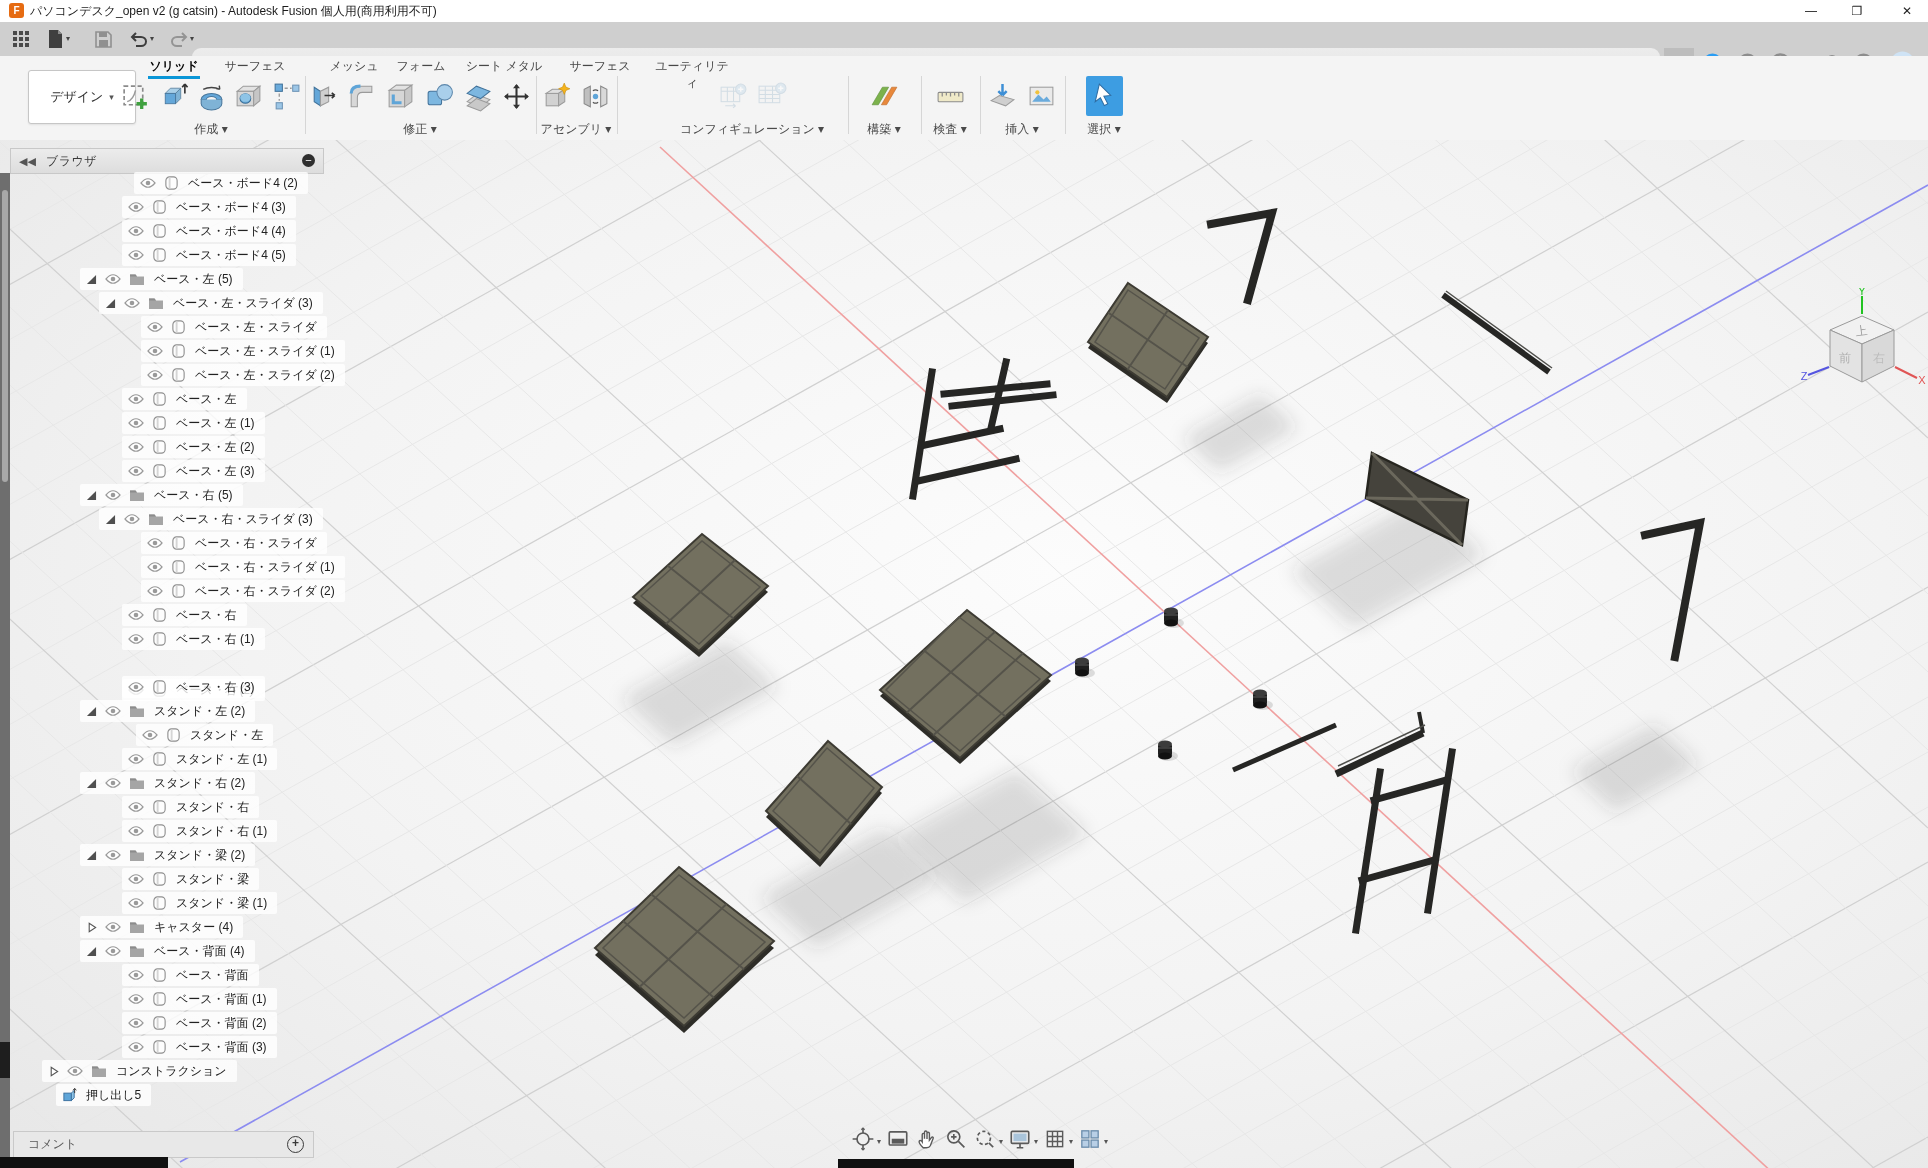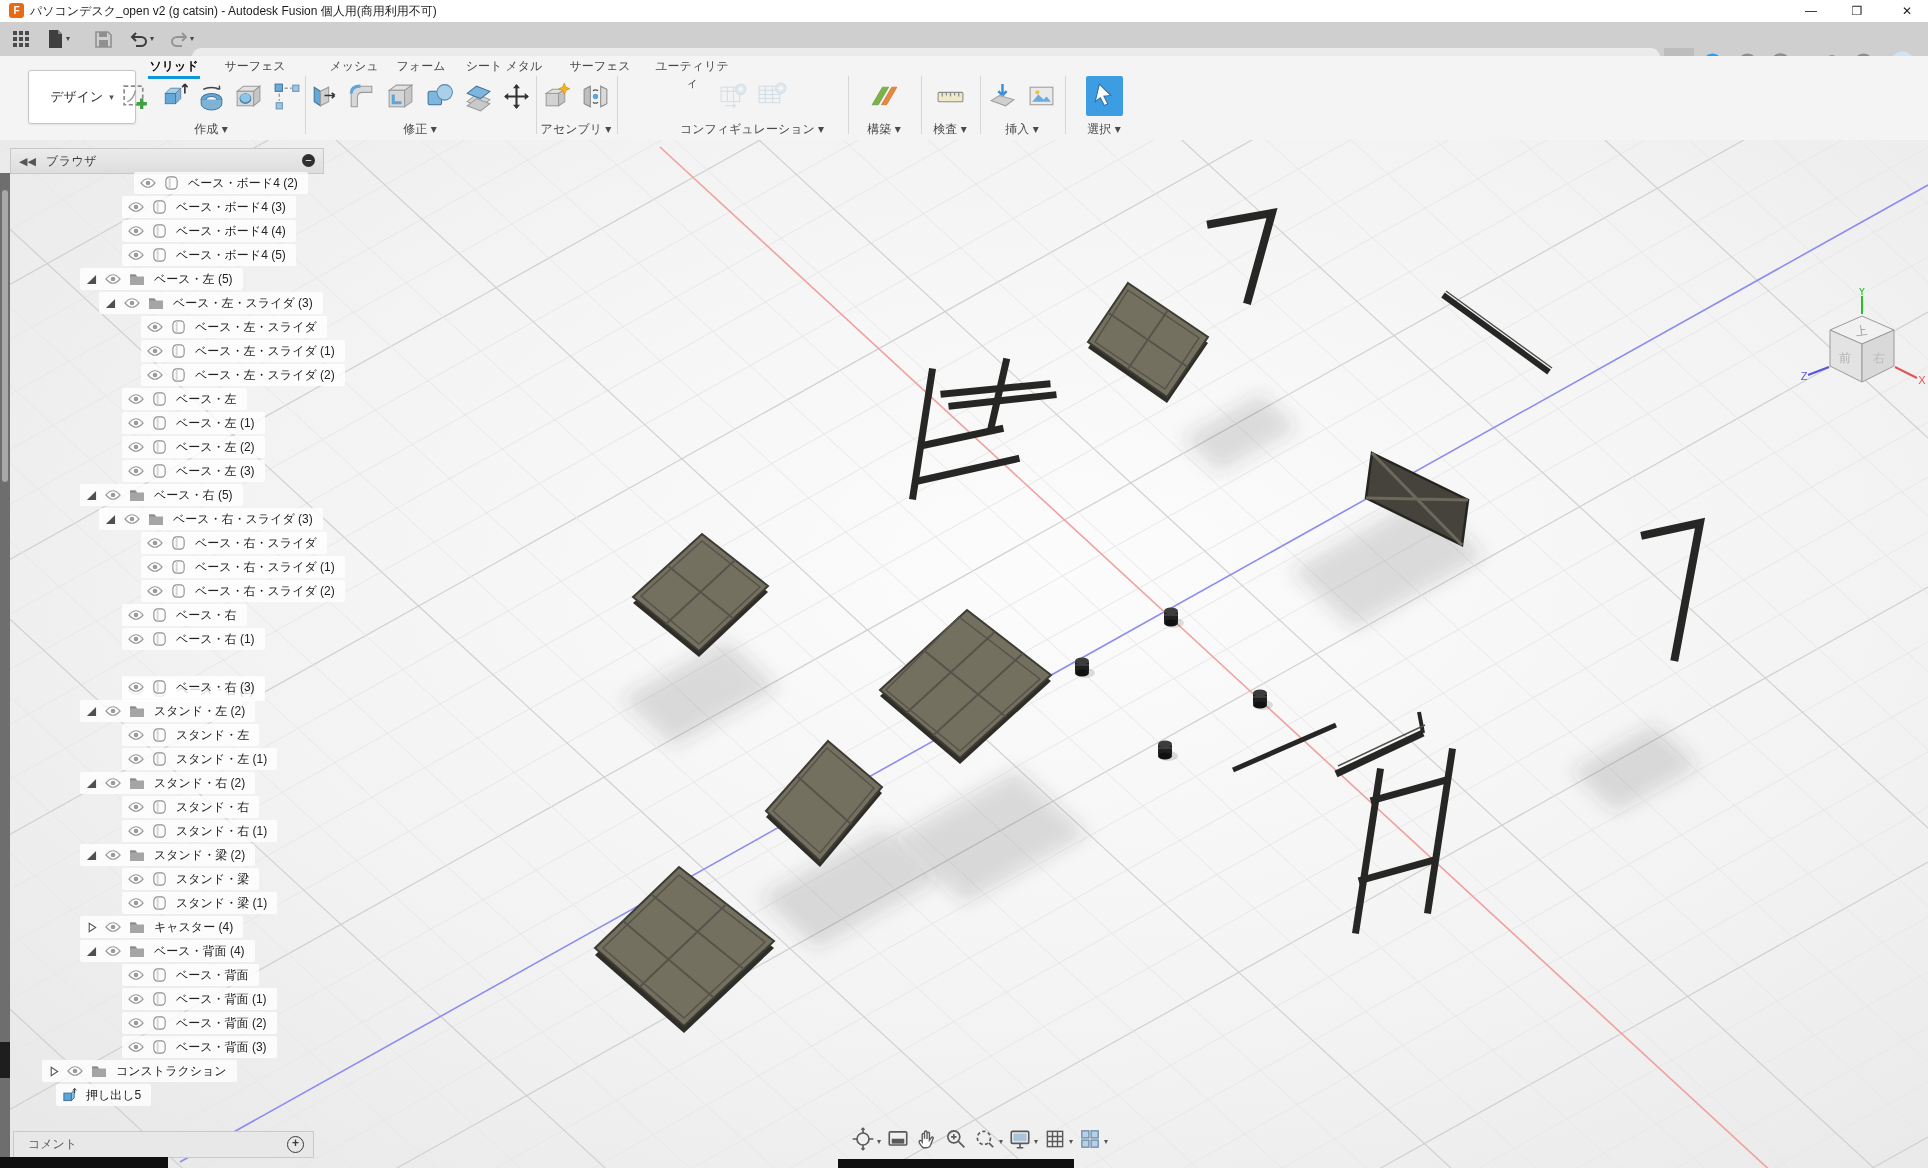--- a/index.html
+++ b/index.html
@@ -1069,21 +1069,21 @@
         </span>
         <span class="tico">
           <svg width="16" height="13" viewBox="0 0 16 13">
             <path d="M1 1.5h5.5L8 3.5h7V12H1z" fill="#a5a5a5"></path>
             <path d="M1 1.5h5.5L8 3.5H1z" fill="#8c8c8c"></path>
           </svg>
         </span>
         <span class="lbl">スタンド・左 (2)</span>
       </div>
     </div>
-    <div class="trow" style="left: 122px; top: 723px;">
+    <div class="trow" style="left: 136px; top: 723px;">
       <div class="pill">
         <span class="tico" style="margin-right:8px;">
           <svg width="16" height="12" viewBox="0 0 16 12">
             <path d="M1 6q7-8.5 14 0q-7 8.5-14 0z" fill="#fff" stroke="#9a9a9a" stroke-width="1.2"></path>
             <circle cx="8" cy="6" r="2.3" fill="#9a9a9a"></circle>
           </svg>
         </span>
         <span class="tico">
           <svg width="15" height="16" viewBox="0 0 16 16">
             <rect x="2" y="1.5" width="12" height="13" rx="4" fill="#fdfdfd" stroke="#8f8f8f" stroke-width="1.2"></rect>

